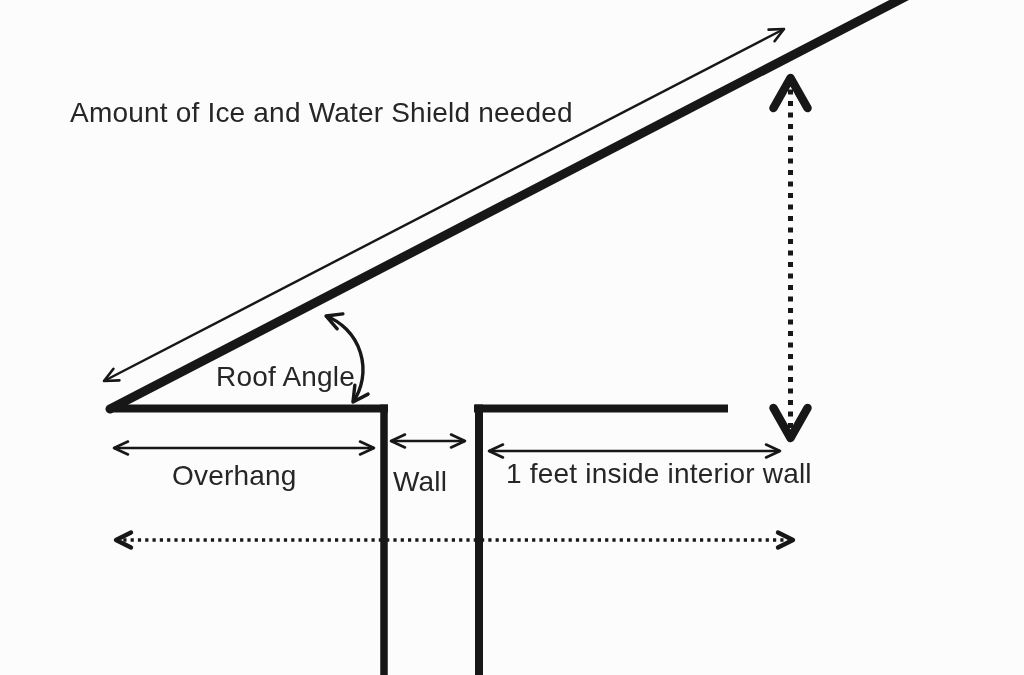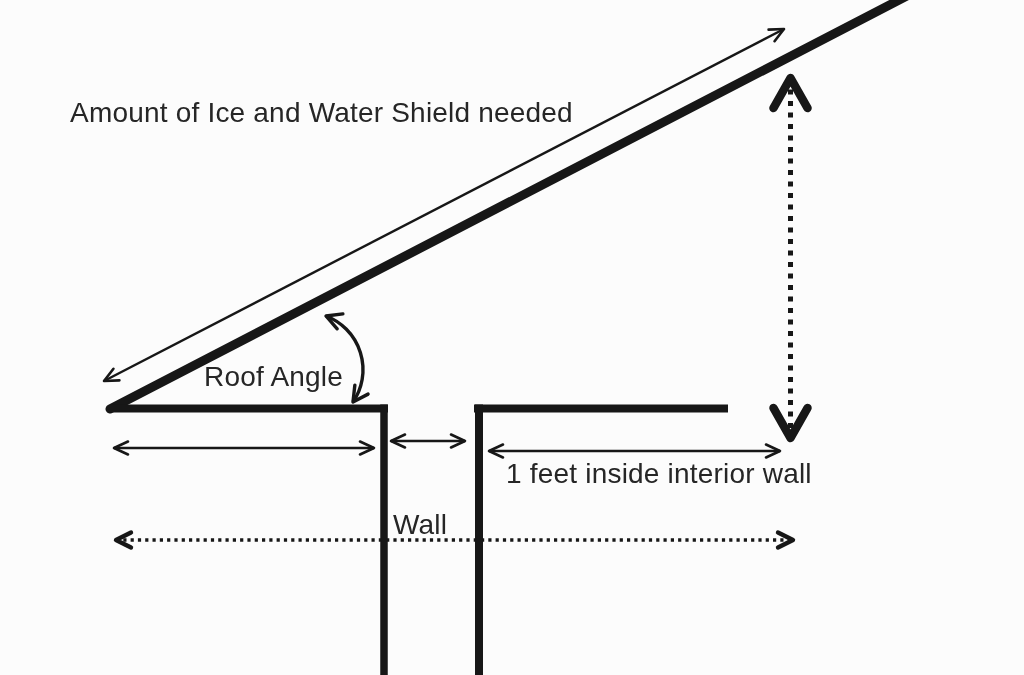--- a/index.html
+++ b/index.html
@@ -75,21 +75,22 @@
 
     <line class="ln" x1="489" y1="451" x2="780" y2="451" stroke-width="2.4" marker-start="url(#mThin)" marker-end="url(#mThin)"></line>
 
     <line class="ln" x1="116" y1="540" x2="793" y2="540" stroke-width="3.4" stroke-dasharray="3.2 4.1" marker-start="url(#mDot)" marker-end="url(#mDot)"></line>
 
     <line class="ln" x1="790.5" y1="78" x2="790.5" y2="438" stroke-width="5" stroke-dasharray="5 6.5" marker-start="url(#mBig)" marker-end="url(#mBig)"></line>
   </svg>
 
   <div class="lbl" style="left:70px; top:99px;">Amount of Ice and Water Shield needed</div>
 
-  <div class="lbl" style="left:204px; top:363px;">Roof Angle</div>
+  <div class="lbl" style="left:216px; top:363px;">Roof Angle</div>
 
+  <div class="lbl" style="left:172px; top:462px;">Overhang</div>
 
-  <div class="lbl" style="left:393px; top:468px;margin-top:43px;">Wall</div>
+  <div class="lbl" style="left:393px; top:468px;">Wall</div>
 
   <div class="lbl" style="left:506px; top:460px;">1 feet inside interior wall</div>
 
 
 </div>
 
 </body></html>

